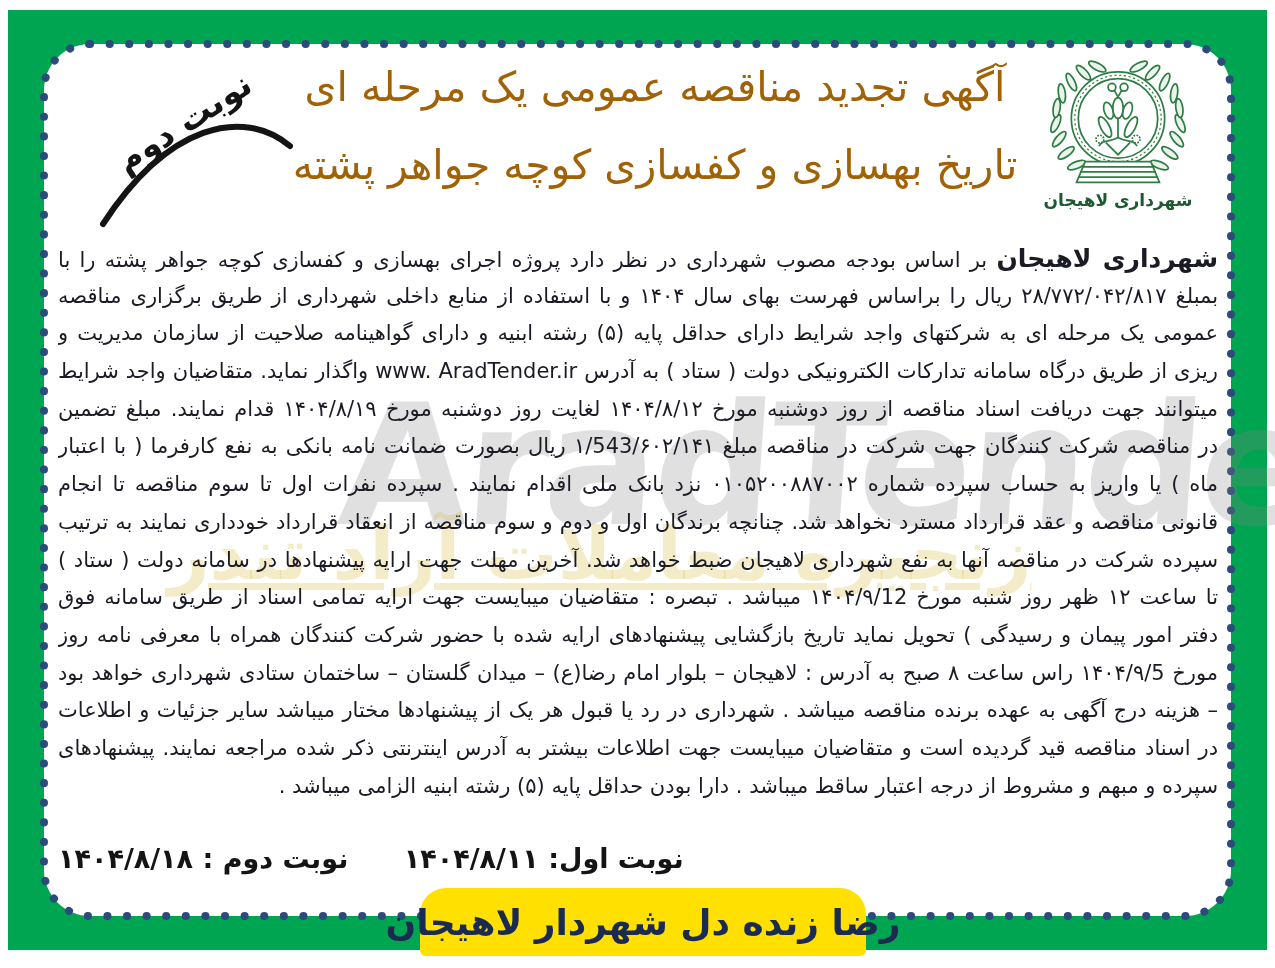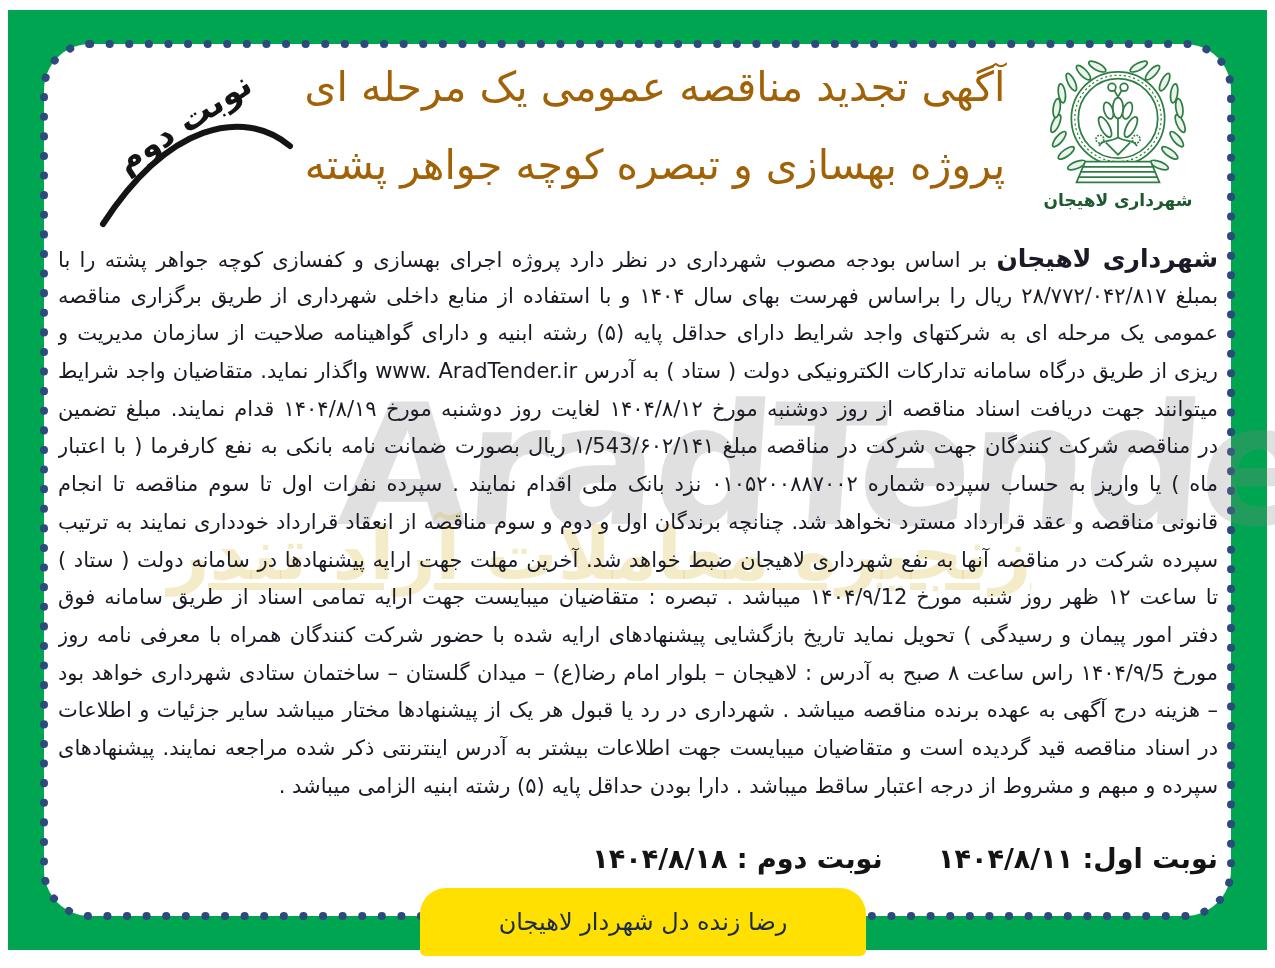--- a/index.html
+++ b/index.html
@@ -29,28 +29,28 @@
   .wm-faint{position:absolute;left:168px;top:512px;z-index:2;font-size:72px;font-weight:bold;direction:rtl;
     color:rgba(216,186,60,0.28);white-space:nowrap;letter-spacing:8px;text-decoration:underline;}
 
   
   .body-text{position:absolute;left:58px;top:240px;width:1160px;z-index:3;direction:rtl;color:#1b1b26;}
   .bline{font-size:21px;height:37.7px;line-height:37.7px;text-align:justify;text-align-last:justify;overflow:hidden;}
   .bline.last{text-align:left;text-align-last:right;}
   .lead{font-weight:bold;font-size:25px;}
 
   
-  .dates-row{position:absolute;left:58px;top:843px;width:1160px;z-index:3;direction:rtl;text-align:right;
+  .dates-row{position:absolute;left:58px;top:843px;width:1160px;z-index:3;direction:rtl;text-align:left;
     font-size:27px;font-weight:bold;color:#141414;white-space:nowrap;}
   .dates-row .d1{margin-left:46px;}
 
   
   .signature-box{position:absolute;left:420px;top:888px;width:446px;height:68px;background:#ffe000;
     border-radius:26px 26px 6px 6px;z-index:6;display:flex;align-items:center;justify-content:center;}
-  .signature-text{font-size:24px;font-weight:normal;color:#1b2a50;direction:rtl;white-space:nowrap;}
+  .signature-text{font-size:36px;font-weight:bold;color:#1b2a50;direction:rtl;white-space:nowrap;}
 </style>
 </head>
 <body>
 
 <div class="page">
 
   <div class="frame-green"></div>
   <svg class="frame-svg" viewBox="0 0 1259 940">
     <rect x="36" y="34" width="1187" height="872" rx="46" ry="46" fill="#ffffff" stroke="#2e4a7c" stroke-width="8" stroke-dasharray="0.1 19.5" stroke-linecap="round"></rect>
   </svg>
@@ -58,21 +58,21 @@
   <div class="wm-brand">AradTender</div>
   <div class="wm-faint">زنجیره معاملات آراد تندر</div>
 
   <svg class="notice-svg" viewBox="0 0 290 205">
     <path d="M 55 172 C 120 72 195 55 242 94" fill="none" stroke="#141414" stroke-width="6" stroke-linecap="round"></path>
     <text x="142" y="80" text-anchor="middle" transform="rotate(-33 142 80)">نوبت دوم</text>
   </svg>
 
   <div class="title-wrap">
     <div class="title-line">آگهی تجدید مناقصه عمومی یک مرحله ای</div>
-    <div class="title-line">پروژه بهسازی و تبصره کوچه جواهر پشته</div>
+    <div class="title-line">تاریخ بهسازی و کفسازی کوچه جواهر پشته</div>
   </div>
 
   <div class="emblem">
     <svg width="190" height="150" viewBox="0 0 220 170">
       <g fill="none" stroke="#2e7d43" stroke-width="2">
 
         <g fill="#eaf4ec">
           <ellipse cx="62" cy="136" rx="4" ry="11" transform="rotate(68 62 136)"></ellipse>
           <ellipse cx="50" cy="122" rx="4" ry="11" transform="rotate(54 50 122)"></ellipse>
           <ellipse cx="42" cy="106" rx="4" ry="11" transform="rotate(40 42 106)"></ellipse>

